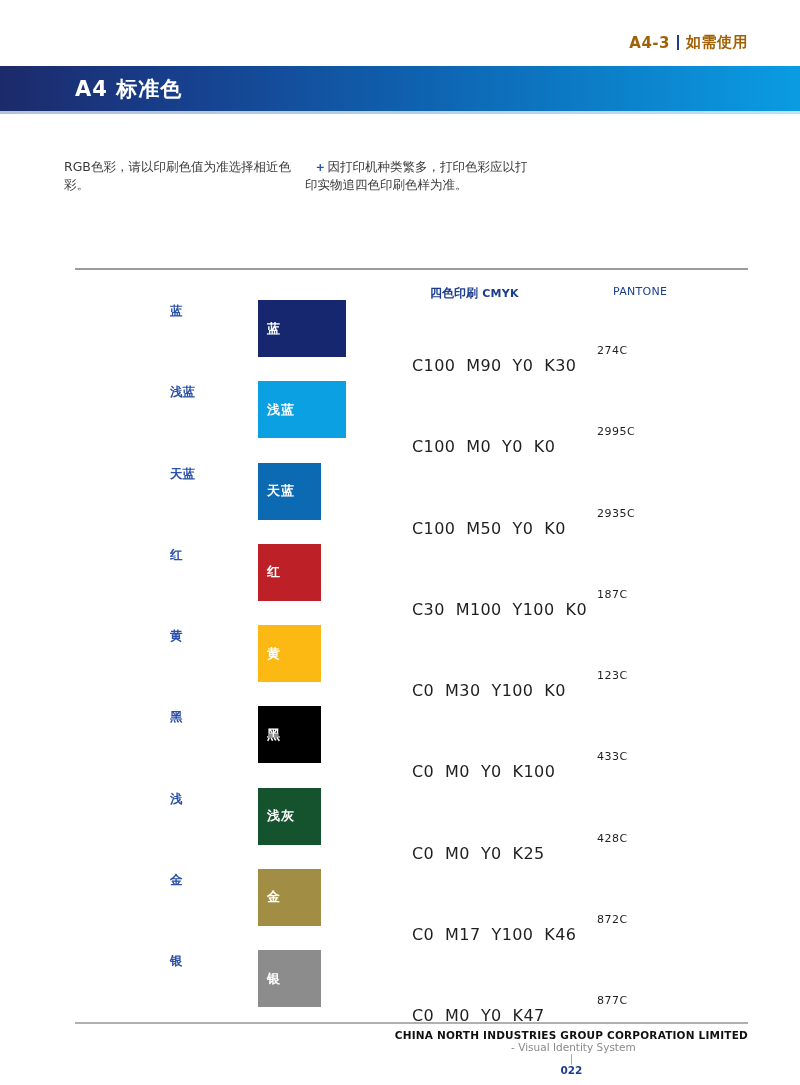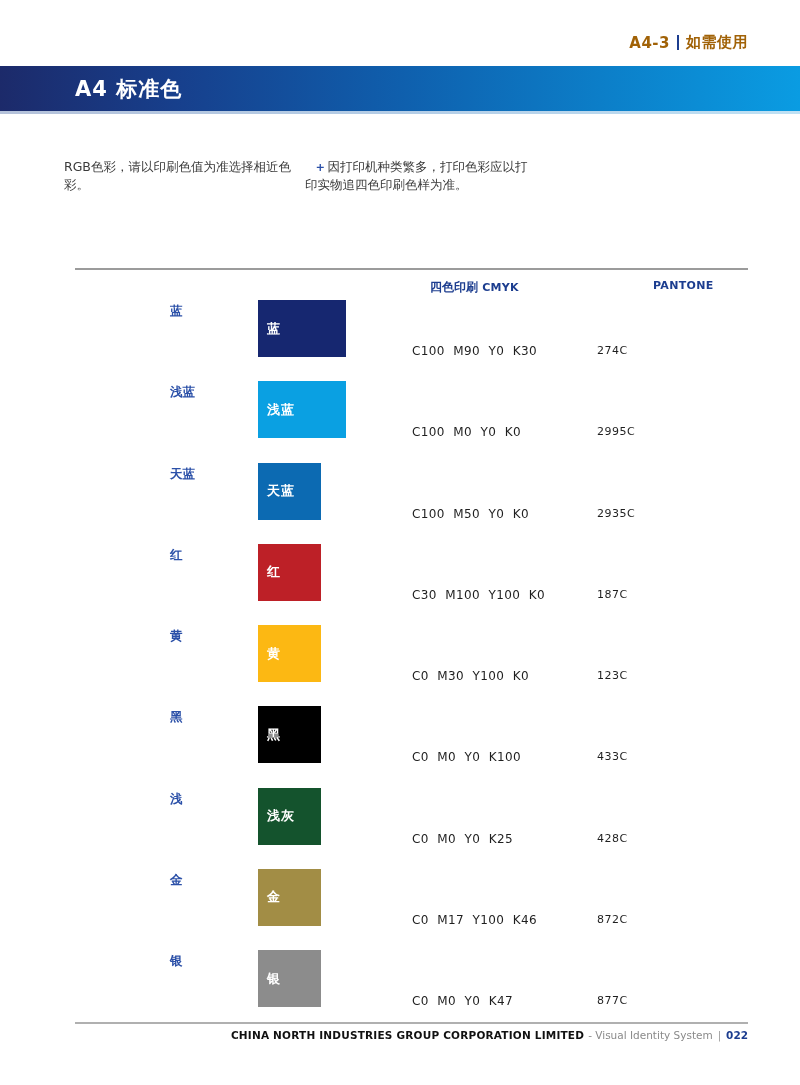--- a/index.html
+++ b/index.html
@@ -84,48 +84,48 @@
 
   
   .table-rule {
     position: absolute;
     top: 268px;
     left: 75px;
     width: 673px;
     height: 2px;
     background: #9b9b9b;
   }
-  .table-head { position: absolute; top: 279px; left: 75px; width: 673px; height: 14px; }
+  .table-head { position: absolute; top: 285px; left: 75px; width: 673px; height: 14px; }
   .col-cmyk-head {
     position: absolute; left: 355px; top: 0;
     color: #1c3d8f; font-weight: bold; font-size: 12px; white-space: nowrap;
   }
   .col-cmyk-head .latin { font-size: 11px; letter-spacing: 0.3px; }
   .col-pantone-head {
     position: absolute; left: 538px; top: 0;
-    color: #1c3d8f; font-weight: bold; font-size: 11px; letter-spacing: 0.3px; margin-left: 40px;
+    color: #1c3d8f; font-weight: normal; font-size: 11px; letter-spacing: 0.3px;
   }
 
   .rows { position: absolute; top: 300px; left: 75px; width: 673px; }
   .row { position: relative; height: 81.25px; }
   .row-label {
     position: absolute; left: 95px; top: 3px;
     color: #2b50a8; font-size: 12.5px; font-weight: bold;
   }
   .swatch {
     position: absolute; left: 183px; top: 0;
     width: 63px; height: 57px;
     display: flex; align-items: center;
     padding-left: 9px;
   }
   .row.wide .swatch { width: 88px; }
   .swatch-text { color: #ffffff; font-size: 13px; font-weight: bold; letter-spacing: 1px; }
   .cmyk {
-    position: absolute; left: 337px; top: 44px;
-    font-size: 12px; color: #1f1f1f; white-space: pre; letter-spacing: 0.4px;
+    position: absolute; left: 337px; top: 56px;
+    font-size: 16px; color: #1f1f1f; white-space: pre; letter-spacing: 0.4px;
   }
   .pantone {
     position: absolute; left: 522px; top: 44px;
     font-size: 11px; color: #1f1f1f; letter-spacing: 0.5px;
   }
 
   
   .footer-rule {
     position: absolute;
     top: 1022px;
@@ -135,20 +135,21 @@
     background: #b0b0b0;
   }
   .footer {
     position: absolute;
     top: 1029px;
     right: 52px;
     font-size: 10.5px;
     display: flex;
     align-items: center;
     white-space: nowrap;
+    flex-direction: column;
   }
   .footer-company { color: #111111; font-weight: bold; letter-spacing: 0.2px; }
   .footer-system { color: #8a8a8a; margin-left: 4px; }
   .footer-sep { color: #9a9a9a; margin: 0 5px; font-size: 10px; }
   .footer-page { color: #1c3d8f; font-weight: bold; }
 </style>
 </head>
 <body>
 
 <div id="page">

